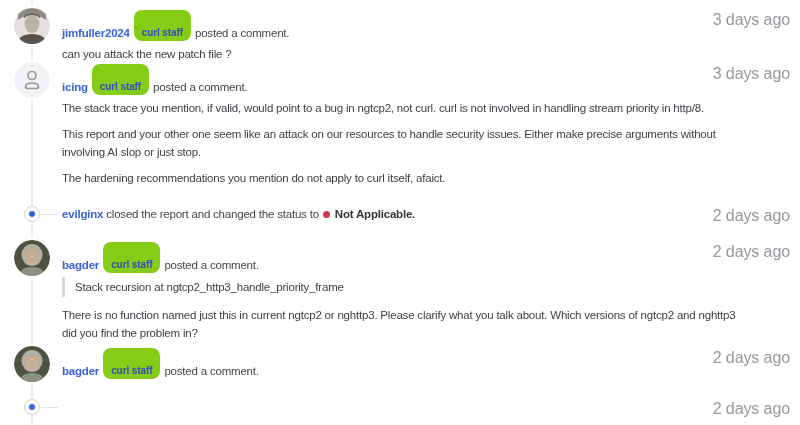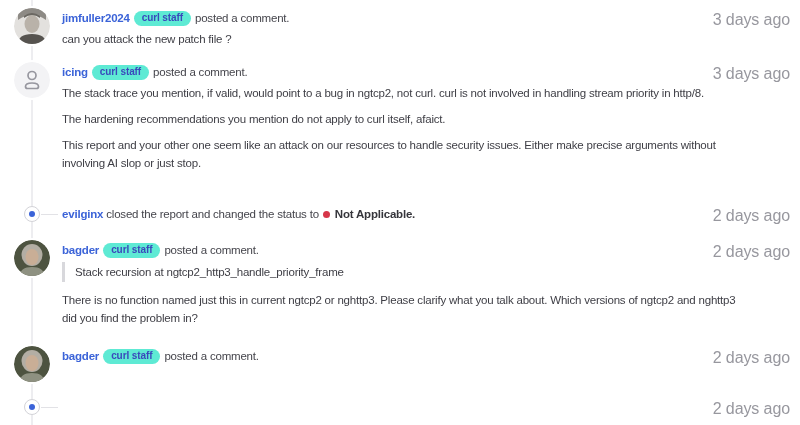--- a/index.html
+++ b/index.html
@@ -43,27 +43,27 @@
 
   .header { line-height: 16px; padding-top: 2px; margin-bottom: 4px; white-space: nowrap; }
   .author {
     color: #3b63d8;
     font-weight: bold;
     text-decoration: none;
     cursor: pointer;
   }
   .badge {
     display: inline-block;
-    background: #5eead4;
+    background: #84cc16;
     color: #3a49bb;
     font-size: 10px;
     font-weight: bold;
     letter-spacing: -0.1px;
     line-height: 14px;
-    padding: 0 8px 1px;
+    padding: 16px 8px 1px;
     border-radius: 8px;
     margin: 0 4px;
     vertical-align: 1px;
   }
   .action { color: #45454c; }
 
   .body p {
     max-width: 700px;
     line-height: 18px;
     margin-bottom: 8px;
@@ -165,22 +165,22 @@
         <circle cx="18" cy="13.5" r="4" fill="none" stroke="#97979f" stroke-width="1.7"></circle>
         <path d="M11.5 24.5 q0 -3.5 6.5 -3.5 q6.5 0 6.5 3.5 q0 2 -2 2 l-9 0 q-2 0 -2 -2 Z" fill="none" stroke="#97979f" stroke-width="1.7"></path>
       </svg>
     </div>
     <div class="content">
       <div class="header">
         <a class="author">icing</a><span class="badge">curl staff</span><span class="action">posted a comment.</span>
       </div>
       <div class="body">
         <p>The stack trace you mention, if valid, would point to a bug in ngtcp2, not curl. curl is not involved in handling stream priority in http/8.</p>
+        <p>This report and your other one seem like an attack on our resources to handle security issues. Either make precise arguments without involving AI slop or just stop.</p>
         <p>The hardening recommendations you mention do not apply to curl itself, afaict.</p>
-        <p>This report and your other one seem like an attack on our resources to handle security issues. Either make precise arguments without involving AI slop or just stop.</p>
       </div>
     </div>
     <div class="timestamp">3 days ago</div>
   </div>
 
   <div class="item event" style="top:205px">
     <div class="event-marker"></div>
     <div class="event-connector"></div>
     <div class="event-text">
       <a class="author">evilginx</a> <span class="action">closed the report and changed the status to</span><span class="status-dot"></span><span class="status-label">Not Applicable.</span>

